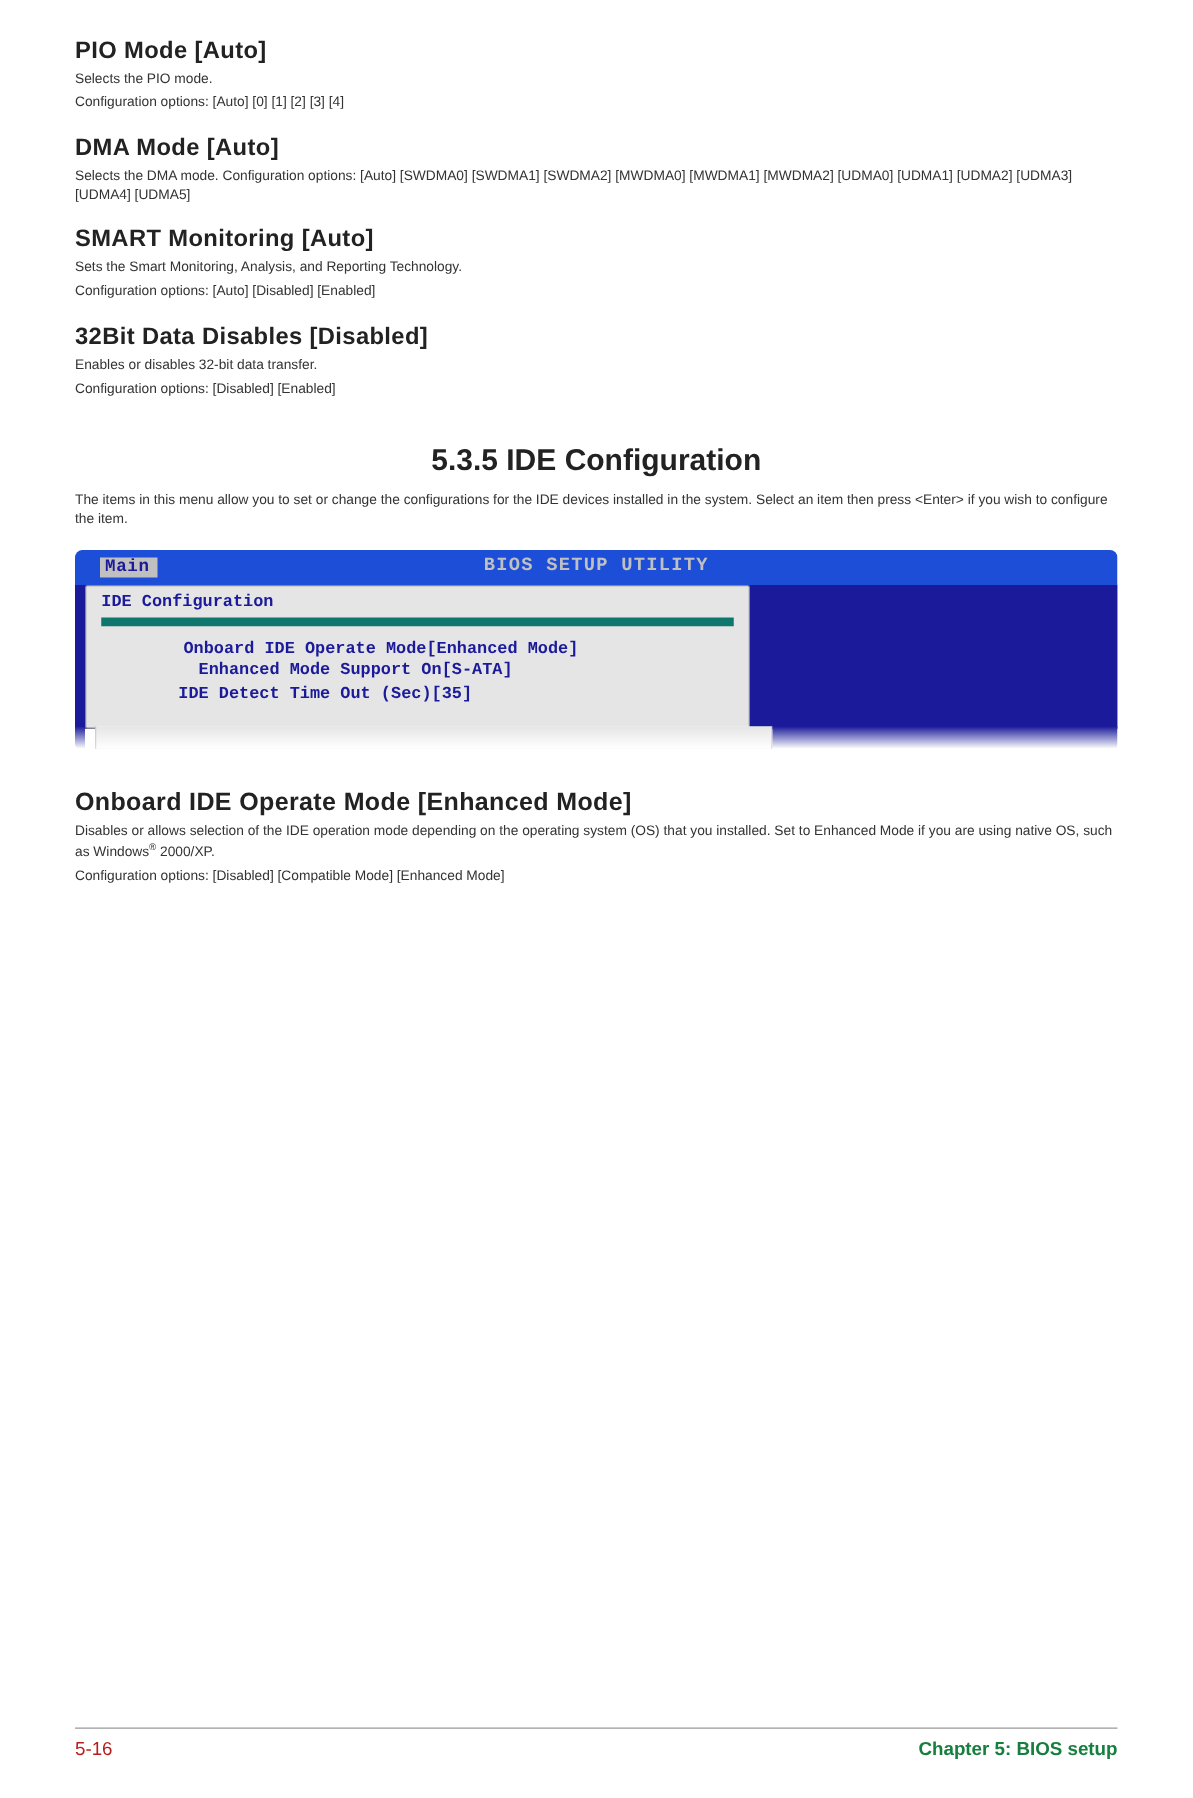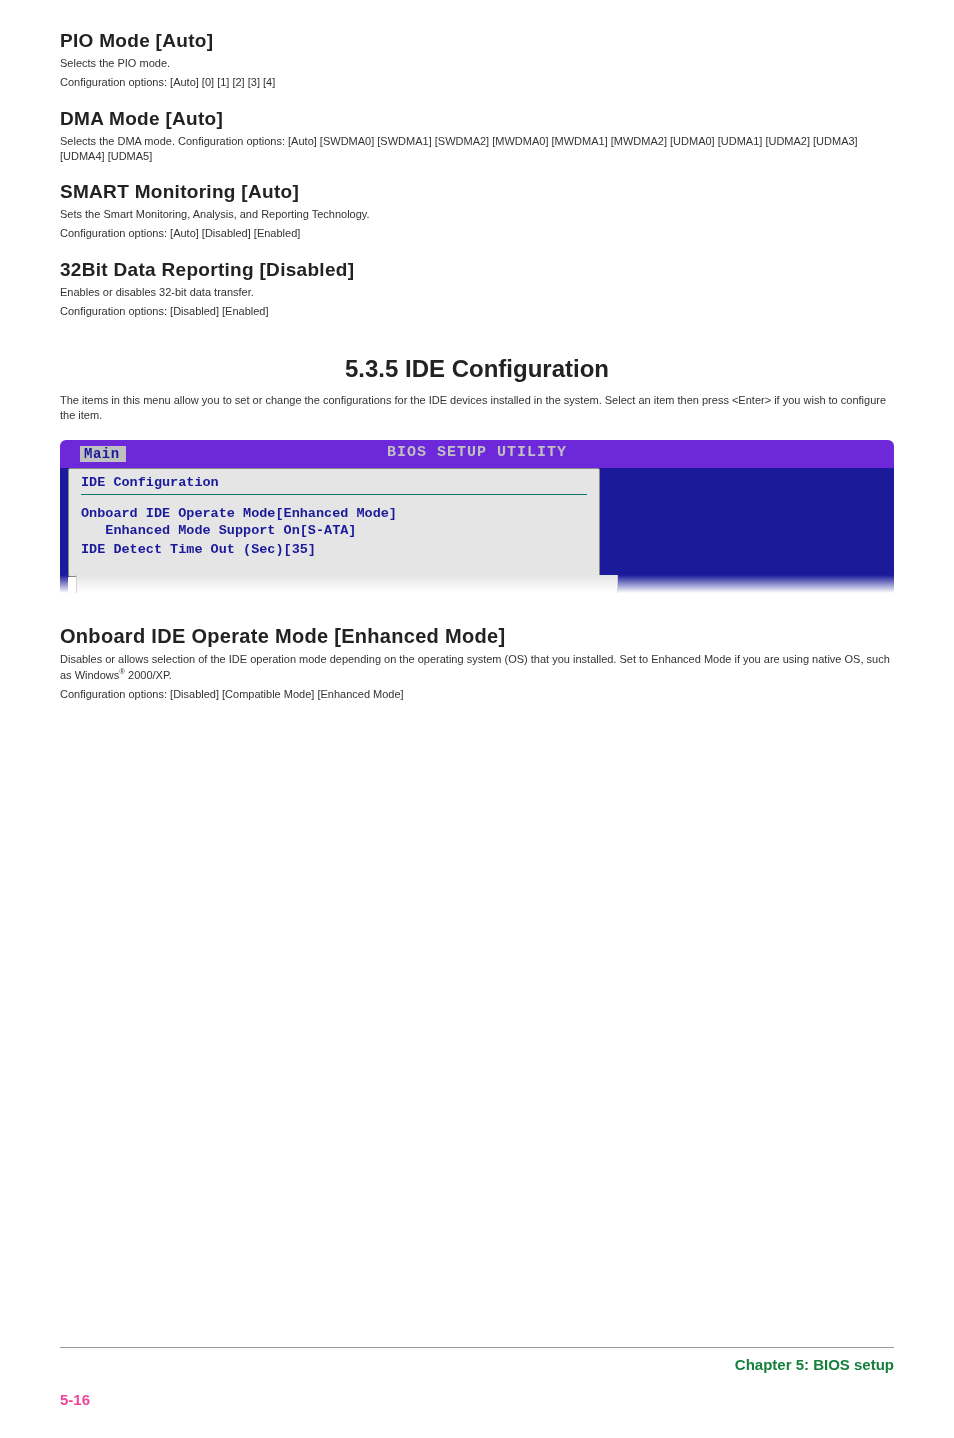--- a/index.html
+++ b/index.html
@@ -42,21 +42,21 @@
     text-align: center;
   }
   .bios-box {
     margin-top: 18px;
     margin-bottom: 30px;
     border-radius: 6px;
     overflow: hidden;
     position: relative;
   }
   .bios-header {
-    background: #6d28d9;
+    background: #1d4ed8;
     height: 28px;
     position: relative;
   }
   .bios-title {
     position: absolute;
     left: 50%;
     transform: translateX(-50%);
     color: #c0c0c0;
     font-family: "Courier New", monospace;
     font-weight: bold;
@@ -89,26 +89,26 @@
     width: 65%;
     padding: 6px 12px 18px 12px;
     font-family: "Courier New", monospace;
     font-size: 13.5px;
     color: #1a1a9a;
     font-weight: bold;
   }
   .bios-left .panel-title {
     color: #1a1a9a;
     padding-bottom: 4px;
-    border-bottom: 1px solid #0f766e;
+    border-bottom: 7px solid #0f766e;
     margin-bottom: 10px;
   }
   .bios-row {
     display: flex;
-    justify-content: flex-start;
+    justify-content: center;
     padding: 1px 0;
   }
   .bios-row .label {
     white-space: pre;
   }
   .bios-row .value {
     white-space: pre;
     min-width: 180px;
   }
   .bios-right {
@@ -144,23 +144,22 @@
     bottom: 30px;
     left: 60px;
     right: 60px;
     border-top: 1px solid #999;
     padding-top: 8px;
     display: flex;
     justify-content: space-between;
     font-size: 15px;
   }
   .footer .page {
-    font-weight: bold;
-    color: #ec4899;
-    margin-top: 35px;
+    font-weight: normal;
+    color: #b91c1c;
   }
   .footer .chapter {
     font-weight: bold;
     color: #15803d;
   }
   sup {
     font-size: 0.7em;
   }
 </style>
 </head>
@@ -170,21 +169,21 @@
 <div class="body-text">Selects the PIO mode.</div>
 <div class="body-text">Configuration options: [Auto] [0] [1] [2] [3] [4]</div>
 
 <div class="section-heading">DMA Mode [Auto]</div>
 <div class="body-text">Selects the DMA mode. Configuration options: [Auto] [SWDMA0] [SWDMA1] [SWDMA2] [MWDMA0] [MWDMA1] [MWDMA2] [UDMA0] [UDMA1] [UDMA2] [UDMA3] [UDMA4] [UDMA5]</div>
 
 <div class="section-heading">SMART Monitoring [Auto]</div>
 <div class="body-text">Sets the Smart Monitoring, Analysis, and Reporting Technology.</div>
 <div class="body-text">Configuration options: [Auto] [Disabled] [Enabled]</div>
 
-<div class="section-heading">32Bit Data Reporting [Disabled]</div>
+<div class="section-heading">32Bit Data Disables [Disabled]</div>
 <div class="body-text">Enables or disables 32-bit data transfer.</div>
 <div class="body-text">Configuration options: [Disabled] [Enabled]</div>
 
 <div class="main-heading">5.3.5   IDE Configuration</div>
 <div class="body-text">The items in this menu allow you to set or change the configurations for the IDE devices installed in the system. Select an item then press &lt;Enter&gt; if you wish to configure the item.</div>
 
 <div class="bios-box">
   <div class="bios-header">
     <span class="bios-tab">Main</span>
     <span class="bios-title">BIOS SETUP UTILITY</span>

